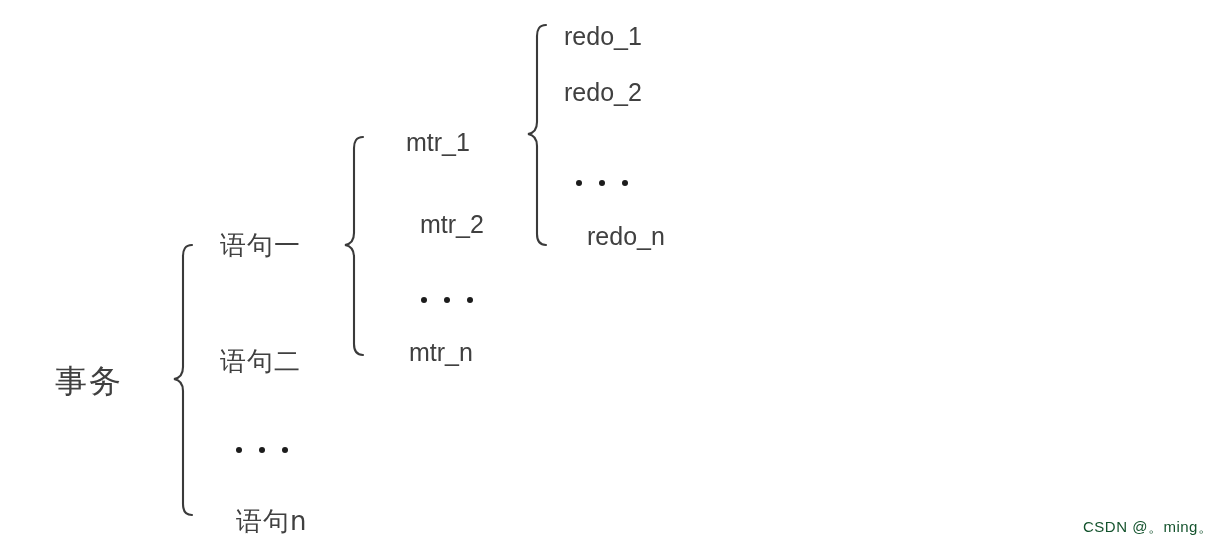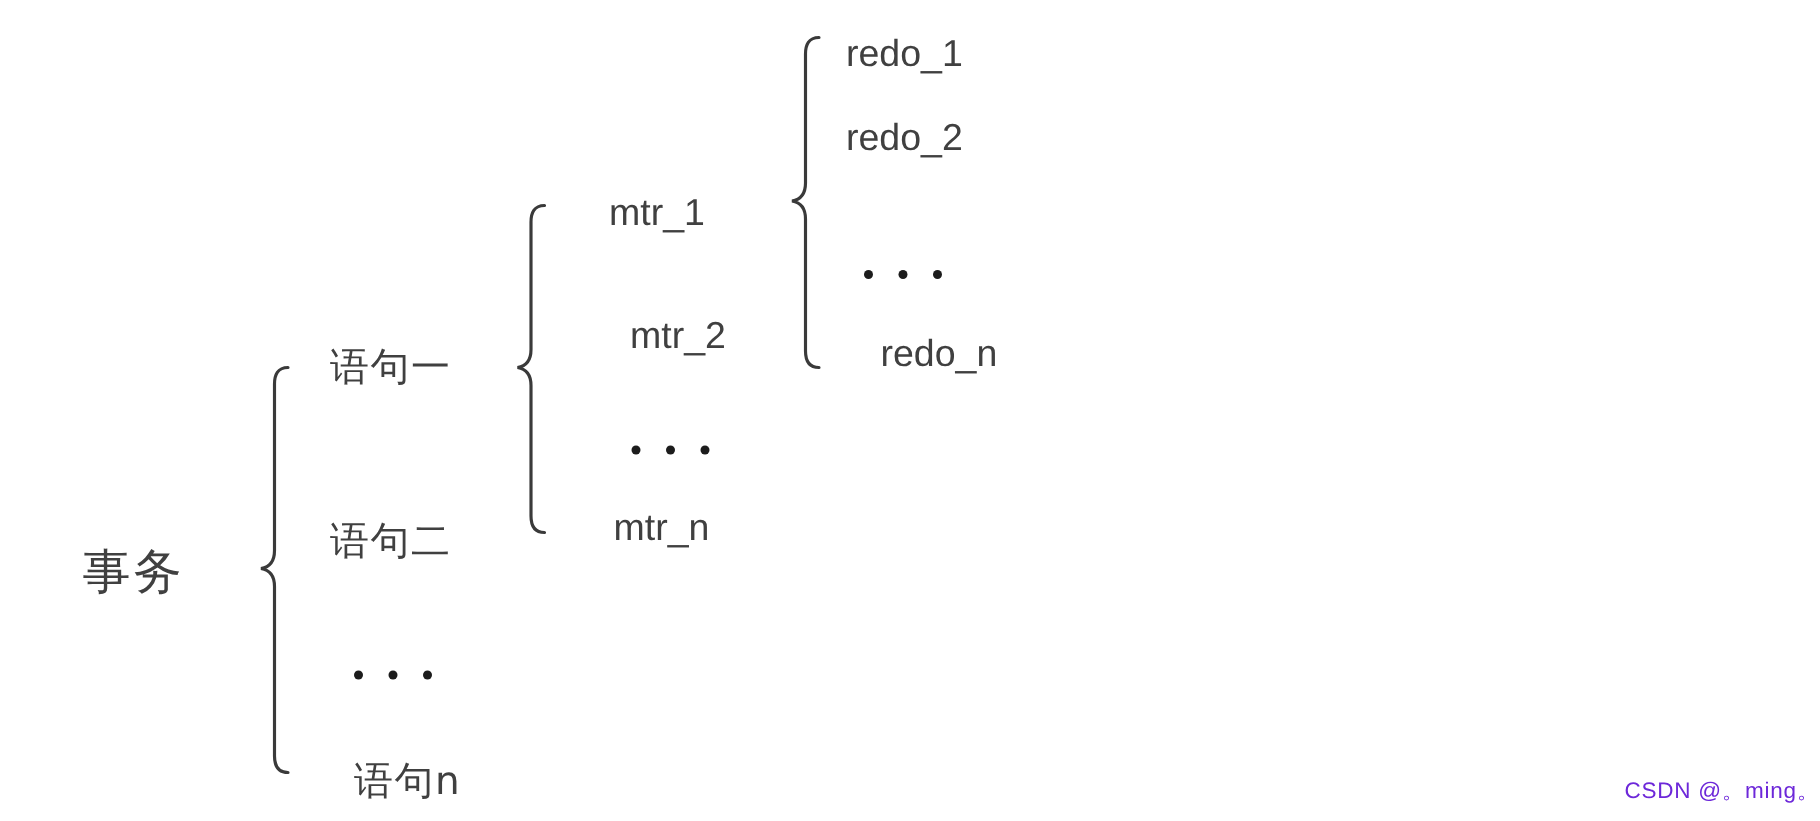--- a/index.html
+++ b/index.html
@@ -47,21 +47,21 @@
   }
   .brace {
     position: absolute;
   }
   .brace svg {
     display: block;
     overflow: visible;
   }
   .watermark {
     position: absolute;
-    color: #6d28d9;
+    color: #14532d;
     font-size: 15px;
     letter-spacing: 0.5px;
     white-space: nowrap;
     font-family: "Liberation Sans", "DejaVu Sans", sans-serif;
   }
 </style>
 </head>
 <body>
 
 <div id="canvas">

